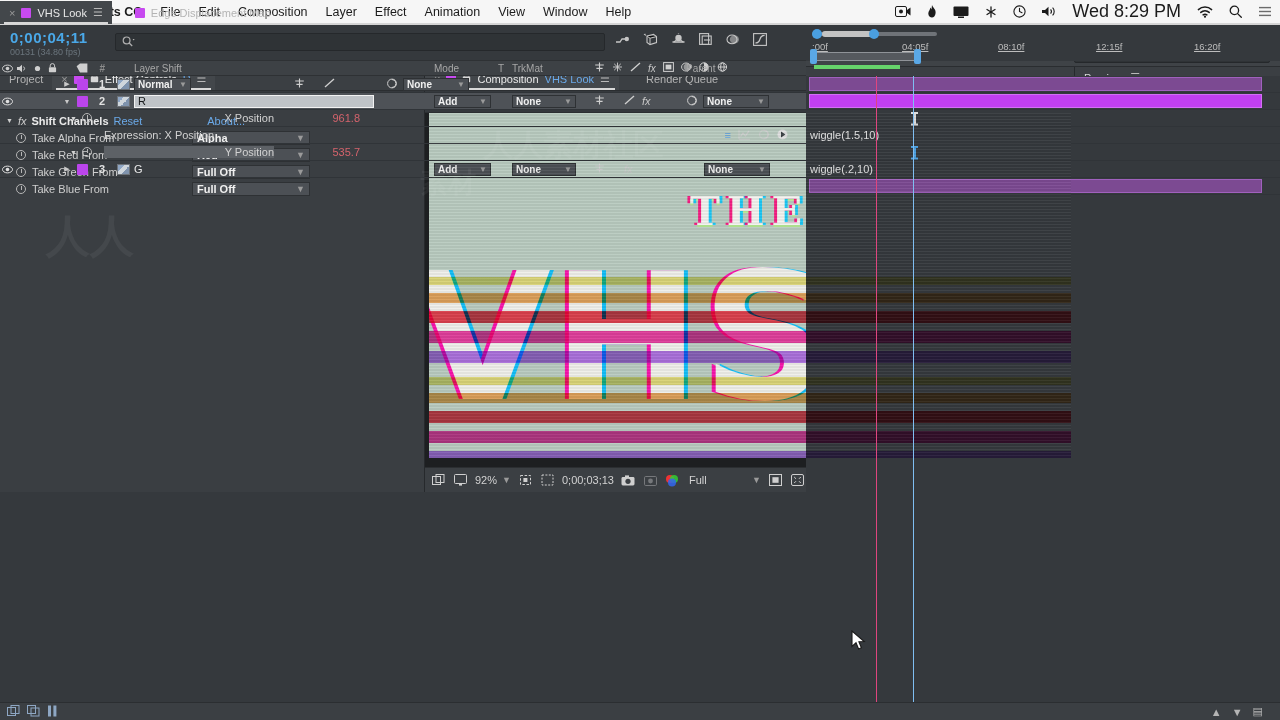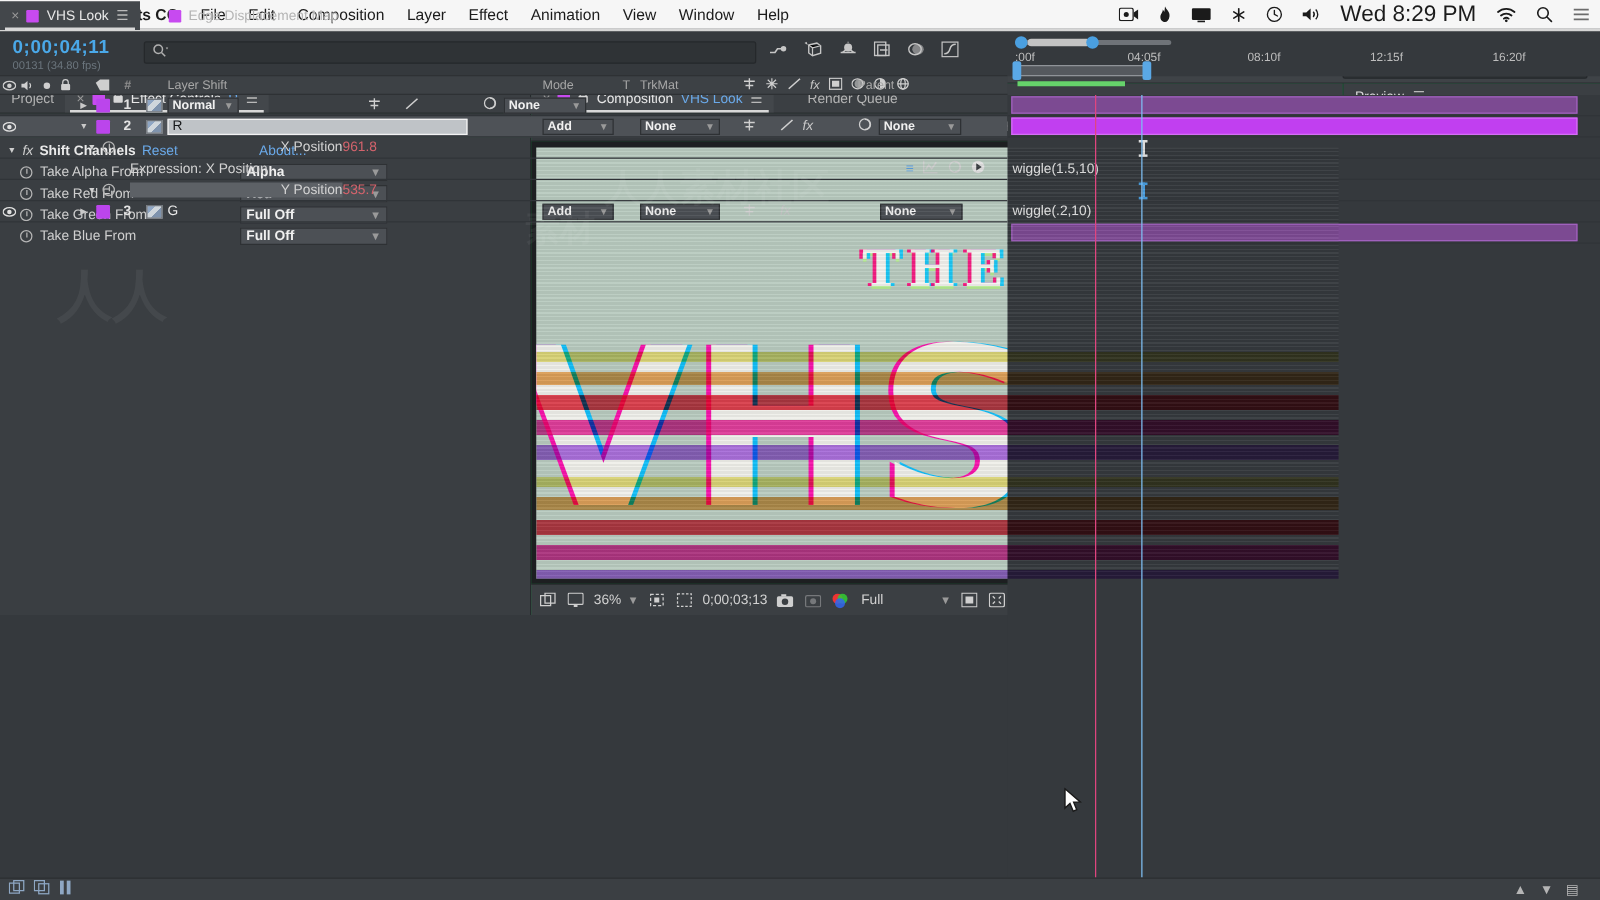--- a/index.html
+++ b/index.html
@@ -56,21 +56,21 @@
   .tbright { margin-left: auto; display: flex; align-items: center; gap: 2px; padding-right: 6px; }
   .tbright .lbl { padding: 0 8px; font-size: 11px; color: #d5d5d5; }
   .tbright .lbl.blue { color: #63a6e6; }
   .searchhelp {
     width: 196px; height: 18px; background: #2f3336; border: 1px solid #25282b;
     border-radius: 2px; display: flex; align-items: center; gap: 6px;
     padding: 0 6px; color: #aeaeae; font-size: 11px;
   }
 
   
-  .panel { position: absolute; background: #15803d; }
+  .panel { position: absolute; background: #ffffff; }
   .panel-tabs {
     height: 24px; background: #3b3f43; display: flex; align-items: stretch;
     border-bottom: 1px solid #2b2e31;
   }
   .ptab {
     display: flex; align-items: center; gap: 6px; padding: 0 9px;
     font-size: 11px; color: #b4b4b4; position: relative;
   }
   .ptab.active { color: #e8e8e8; background: #43474b; }
   .ptab.active:after {
@@ -106,21 +106,21 @@
 
   
   #comp-panel { left: 425px; top: 67px; width: 650px; height: 425px; border-right: 1px solid #26292c; }
   .comp-breadcrumb {
     height: 22px; display: flex; align-items: center; gap: 6px; padding: 0 10px;
     background: #35393d; font-size: 11px; color: #c2c2c2; border-bottom: 1px solid #2c2f32;
   }
   .comp-breadcrumb .bc-active { background: #4e5257; padding: 1px 5px; border-radius: 2px; color: #f0f0f0; }
   .comp-breadcrumb .sep { color: #8d8d8d; }
   .comp-stage {
-    height: 354px; background: #1d1f21; display: flex; align-items: center; justify-content: center;
+    height: 354px; background: #1d1f21; display: flex; justify-content: center;
     position: relative; overflow: hidden;
   }
   .comp-frame {
     width: 642px; height: 345px; position: relative; overflow: hidden;
     background: #b9cbc0;
   }
   .vhs-scan {
     position: absolute; inset: 0;
     background: repeating-linear-gradient(to bottom, rgba(255,255,255,0.05) 0 1px, rgba(0,0,0,0.05) 1px 3px);
     pointer-events: none; z-index: 5;
@@ -204,21 +204,21 @@
     background: #2f3336; border: 1px solid #25282b; border-radius: 2px;
     display: flex; align-items: center; padding: 0 6px; color: #9d9d9d;
   }
   .tl-iconrow { position: absolute; left: 615px; top: 8px; display: flex; gap: 13px; color: #c6c6c6; }
   .tl-ruler { position: absolute; left: 806px; right: 0; top: 0; height: 36px; }
   .tl-zoombar { position: absolute; left: 6px; top: 4px; width: 125px; height: 10px; }
   .tl-zoombar .tr { position: absolute; left: 0; right: 0; top: 3px; height: 4px; background: #6f7378; border-radius: 2px; }
   .tl-zoombar .hl { position: absolute; left: 10px; width: 50px; top: 2px; height: 6px; background: #c3c3c3; border-radius: 3px; }
   .tl-zoombar .kn { position: absolute; top: 0; width: 10px; height: 10px; background: #4a9fe0; border-radius: 50%; }
   .ruler-ticks { position: absolute; left: 0; right: 0; top: 16px; height: 20px; font-size: 9.5px; color: #bdbdbd; }
-  .rt { position: absolute; top: 0; }
+  .rt { position: absolute; top: 0; text-decoration: underline; }
   .workarea { position: absolute; left: 6px; top: 27px; height: 9px; background: #55595e; border: 1px solid #8f9398; }
   .wa-knob { position: absolute; top: 24px; width: 7px; height: 15px; background: #5aa8e6; border-radius: 2px; }
   .greenbar { position: absolute; top: 40px; height: 4px; background: #66d36b; }
   .tl-cols {
     position: absolute; left: 0; top: 60px; width: 806px; height: 16px;
     background: #3d4145; border-top: 1px solid #2e3134; border-bottom: 1px solid #2e3134;
     display: flex; align-items: center; font-size: 10px; color: #a7a7a7;
   }
   .layer-rows { position: absolute; left: 0; top: 76px; width: 806px; bottom: 18px; overflow: hidden; }
   .lrow { height: 17px; display: flex; align-items: center; font-size: 11px; color: #dcdcdc; border-bottom: 1px solid #303438; }
@@ -241,21 +241,21 @@
   .mode-drop { width: 57px; height: 13px; background: #4c5055; border: 1px solid #2e3134; display: flex; align-items: center; justify-content: space-between; padding: 0 3px; font-size: 10px; font-weight: bold; color: #f0f0f0; }
   .mode-drop .cv { color: #9a9a9a; font-weight: normal; font-size: 8px; }
   .ctmat { width: 14px; }
   .ctrk { width: 76px; }
   .cswtch { width: 98px; display: flex; align-items: center; gap: 7px; padding-left: 6px; color: #c8c8c8; }
   .cparent { width: 120px; display: flex; align-items: center; gap: 5px; }
   .prop-row { height: 17px; display: flex; align-items: center; font-size: 11px; color: #d2d2d2; border-bottom: 1px solid #303438; }
   .prop-row .ind { width: 104px; display: flex; align-items: center; gap: 5px; justify-content: flex-end; padding-right: 6px; }
   .prop-name { flex: 0 0 170px; text-align: right; }
   .prop-name.sel { background: #5d6166; }
-  .prop-val { color: #d4636c; width: 86px; text-align: left; }
+  .prop-val { color: #d4636c; width: 86px; text-align: right; }
   .expr-row { height: 17px; display: flex; align-items: center; font-size: 11px; color: #d2d2d2; border-bottom: 1px solid #303438; }
   .expr-row .lbl { padding-left: 104px; }
   .expr-icons { margin-left: auto; display: flex; align-items: center; gap: 7px; padding-right: 18px; }
   .eq { color: #5b9fe0; font-weight: bold; }
   .tracks { position: absolute; left: 806px; right: 0; top: 76px; bottom: 18px; background: #35393d; overflow: hidden; }
   .trow { height: 17px; position: relative; border-bottom: 1px solid #303438; }
   .bar { position: absolute; left: 3px; right: 18px; top: 1px; bottom: 1px; background: #8b4fa8; border: 1px solid #a061bd; }
   .bar.bright { background: #c13ff0; border-color: #d46ff5; }
   .bar.dark { background: #7c4a92; }
   .expr-txt { position: absolute; left: 4px; top: 2px; font-size: 11px; color: #e2e2e2; }
@@ -631,21 +631,21 @@
             <rect x="4" y="0.5" width="8" height="8" fill="none" stroke="#cfcfcf"></rect>
           </svg>
       </span>
       <span class="cb-ico">
         <svg width="13" height="12" viewBox="0 0 13 12">
             <rect x="0.5" y="0.5" width="12" height="9" rx="1" fill="none" stroke="#cfcfcf"></rect>
             <rect x="5" y="10" width="3" height="1.6" fill="#cfcfcf"></rect>
           </svg>
       </span>
       <span class="cb-drop">
-        <span>36%</span>
+        <span>92%</span>
         <span class="cv">▼</span>
       </span>
       <span class="cb-ico">
         <svg width="13" height="12" viewBox="0 0 13 12">
             <rect x="1.5" y="1.5" width="10" height="9" fill="none" stroke="#cfcfcf" stroke-dasharray="2.5 1.6"></rect>
             <rect x="4.4" y="4" width="4" height="4" fill="#cfcfcf"></rect>
           </svg>
       </span>
       <span class="cb-ico">
         <svg width="13" height="12" viewBox="0 0 13 12">

